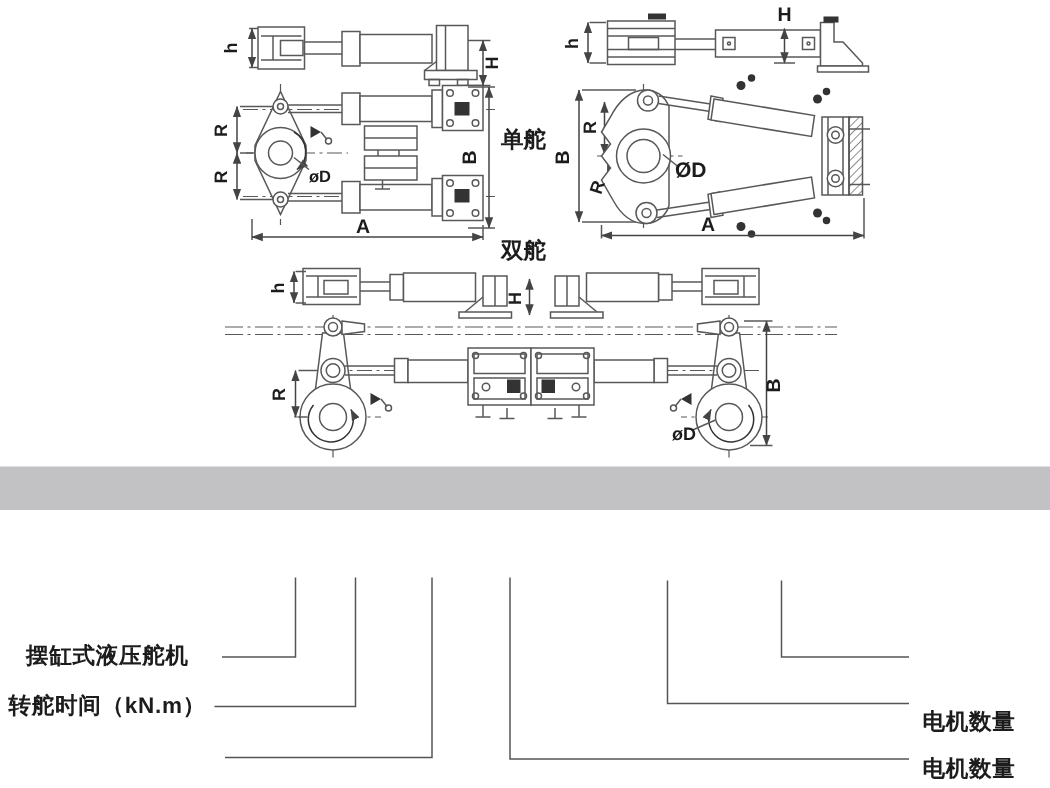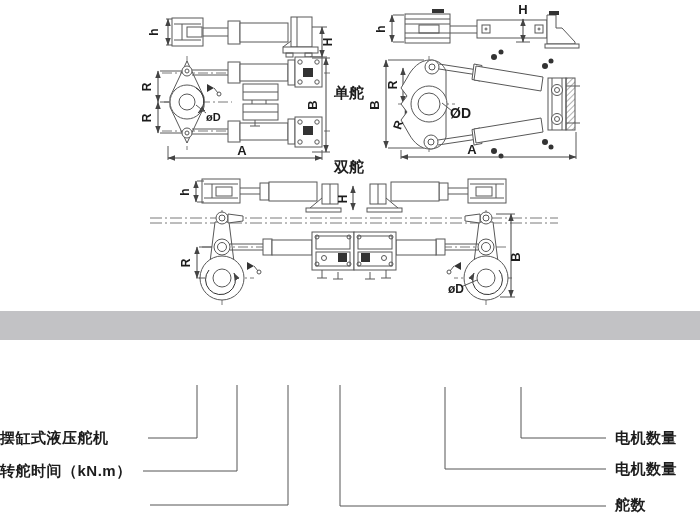--- a/index.html
+++ b/index.html
@@ -12,22 +12,22 @@
   #divider{left:0;top:311px;width:700px;height:29px;background:#c2c2c5;}
   
   #drawings{left:0;top:0;}
   #drawings text{font-family:"Liberation Sans",sans-serif;font-weight:bold;fill:#1c1c1c;}
   
   #designation{left:0;top:335px;width:700px;height:190px;}
   .legend-label{
     position:absolute;font-weight:bold;font-size:15px;line-height:16px;white-space:nowrap;
     letter-spacing:.5px;
   }
-  .legend-left{left:0;width:143px;text-align:left;}
-  .legend-right{left:615px;text-align:left;}
+  .legend-left{left:0;width:143px;text-align:center;}
+  .legend-right{left:615px;text-align:left;margin-top:44px;}
 </style>
 </head>
 <body>
 
 <svg id="drawings" class="abs" width="700" height="311" viewBox="0 0 700 311">
   <defs>
     <marker id="ar" viewBox="0 0 10 10" refX="9" refY="5" markerWidth="8" markerHeight="8" orient="auto-start-reverse">
       <path d="M0,1.5 L9.5,5 L0,8.5 z" fill="#444"></path>
     </marker>
     <pattern id="hatch" width="4" height="4" patternUnits="userSpaceOnUse" patternTransform="rotate(45)">

